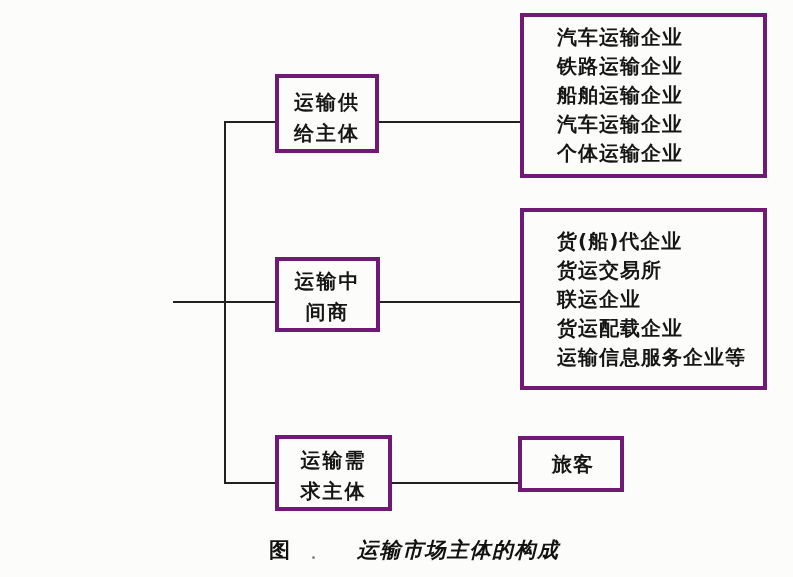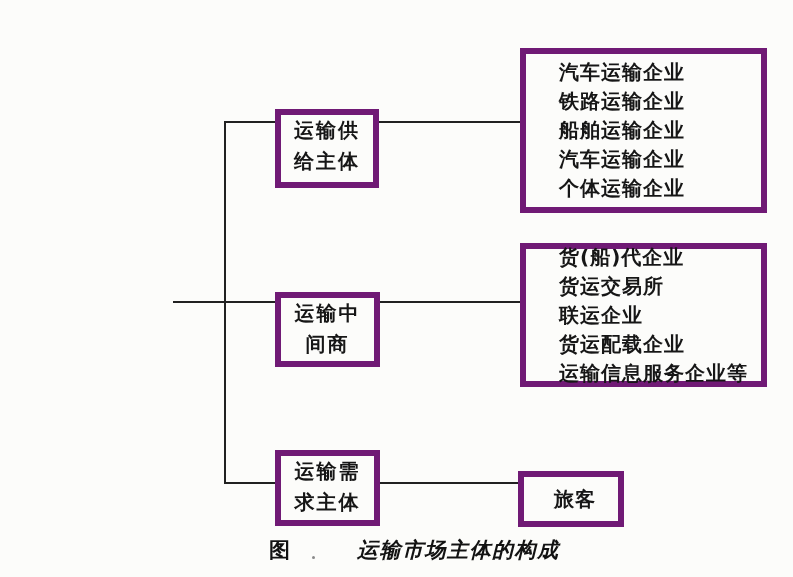--- a/index.html
+++ b/index.html
@@ -12,29 +12,28 @@
     width: 793px;
     height: 577px;
     background: #fcfcfa;
     font-family: "DejaVu Sans", sans-serif;
     color: #161616;
     overflow: hidden;
   }
   .box {
     position: absolute;
     box-sizing: border-box;
-    border: 6px solid #701a75;
+    border: 4px solid #701a75;
     background: #fcfcfa;
-    margin-top: 35px;
   }
   .node-box {
     display: flex;
     flex-direction: column;
     align-items: center;
-    justify-content: flex-start;
+    justify-content: flex-end;
   }
   .node-line {
     font-size: 20px;
     font-weight: 700;
     line-height: 31px;
     letter-spacing: 2px;
     white-space: nowrap;
   }
   .leaf-box {
     display: flex;
@@ -91,34 +90,34 @@
   <div class="box node-box" style="left:275px; top:74px; width:104px; height:79px;">
     <div class="node-line">运输供</div>
     <div class="node-line">给主体</div>
   </div>
 
   <div class="box node-box" style="left:275px; top:257px; width:105px; height:75px;">
     <div class="node-line">运输中</div>
     <div class="node-line">间商</div>
   </div>
 
-  <div class="box node-box" style="left:275px; top:415px; width:105px; height:76px;">
+  <div class="box node-box" style="left:275px; top:435px; width:117px; height:76px;">
     <div class="node-line">运输需</div>
     <div class="node-line">求主体</div>
   </div>
 
   <div id="leaf-box-1" class="box leaf-box" style="left:520px; top:13px; width:247px; height:165px;">
     <div class="leaf-item">汽车运输企业</div>
     <div class="leaf-item">铁路运输企业</div>
     <div class="leaf-item">船舶运输企业</div>
     <div class="leaf-item">汽车运输企业</div>
     <div class="leaf-item">个体运输企业</div>
   </div>
 
-  <div id="leaf-box-2" class="box leaf-box" style="left:520px; top:208px; width:247px; height:144px;">
+  <div id="leaf-box-2" class="box leaf-box" style="left:520px; top:208px; width:247px; height:182px;">
     <div class="leaf-item">货(船)代企业</div>
     <div class="leaf-item">货运交易所</div>
     <div class="leaf-item">联运企业</div>
     <div class="leaf-item">货运配载企业</div>
     <div class="leaf-item">运输信息服务企业等</div>
   </div>
 
   <div id="leaf-box-3" class="box leaf-box" style="left:518px; top:436px; width:106px; height:56px;">
     <div class="leaf-item">旅客</div>
   </div>

